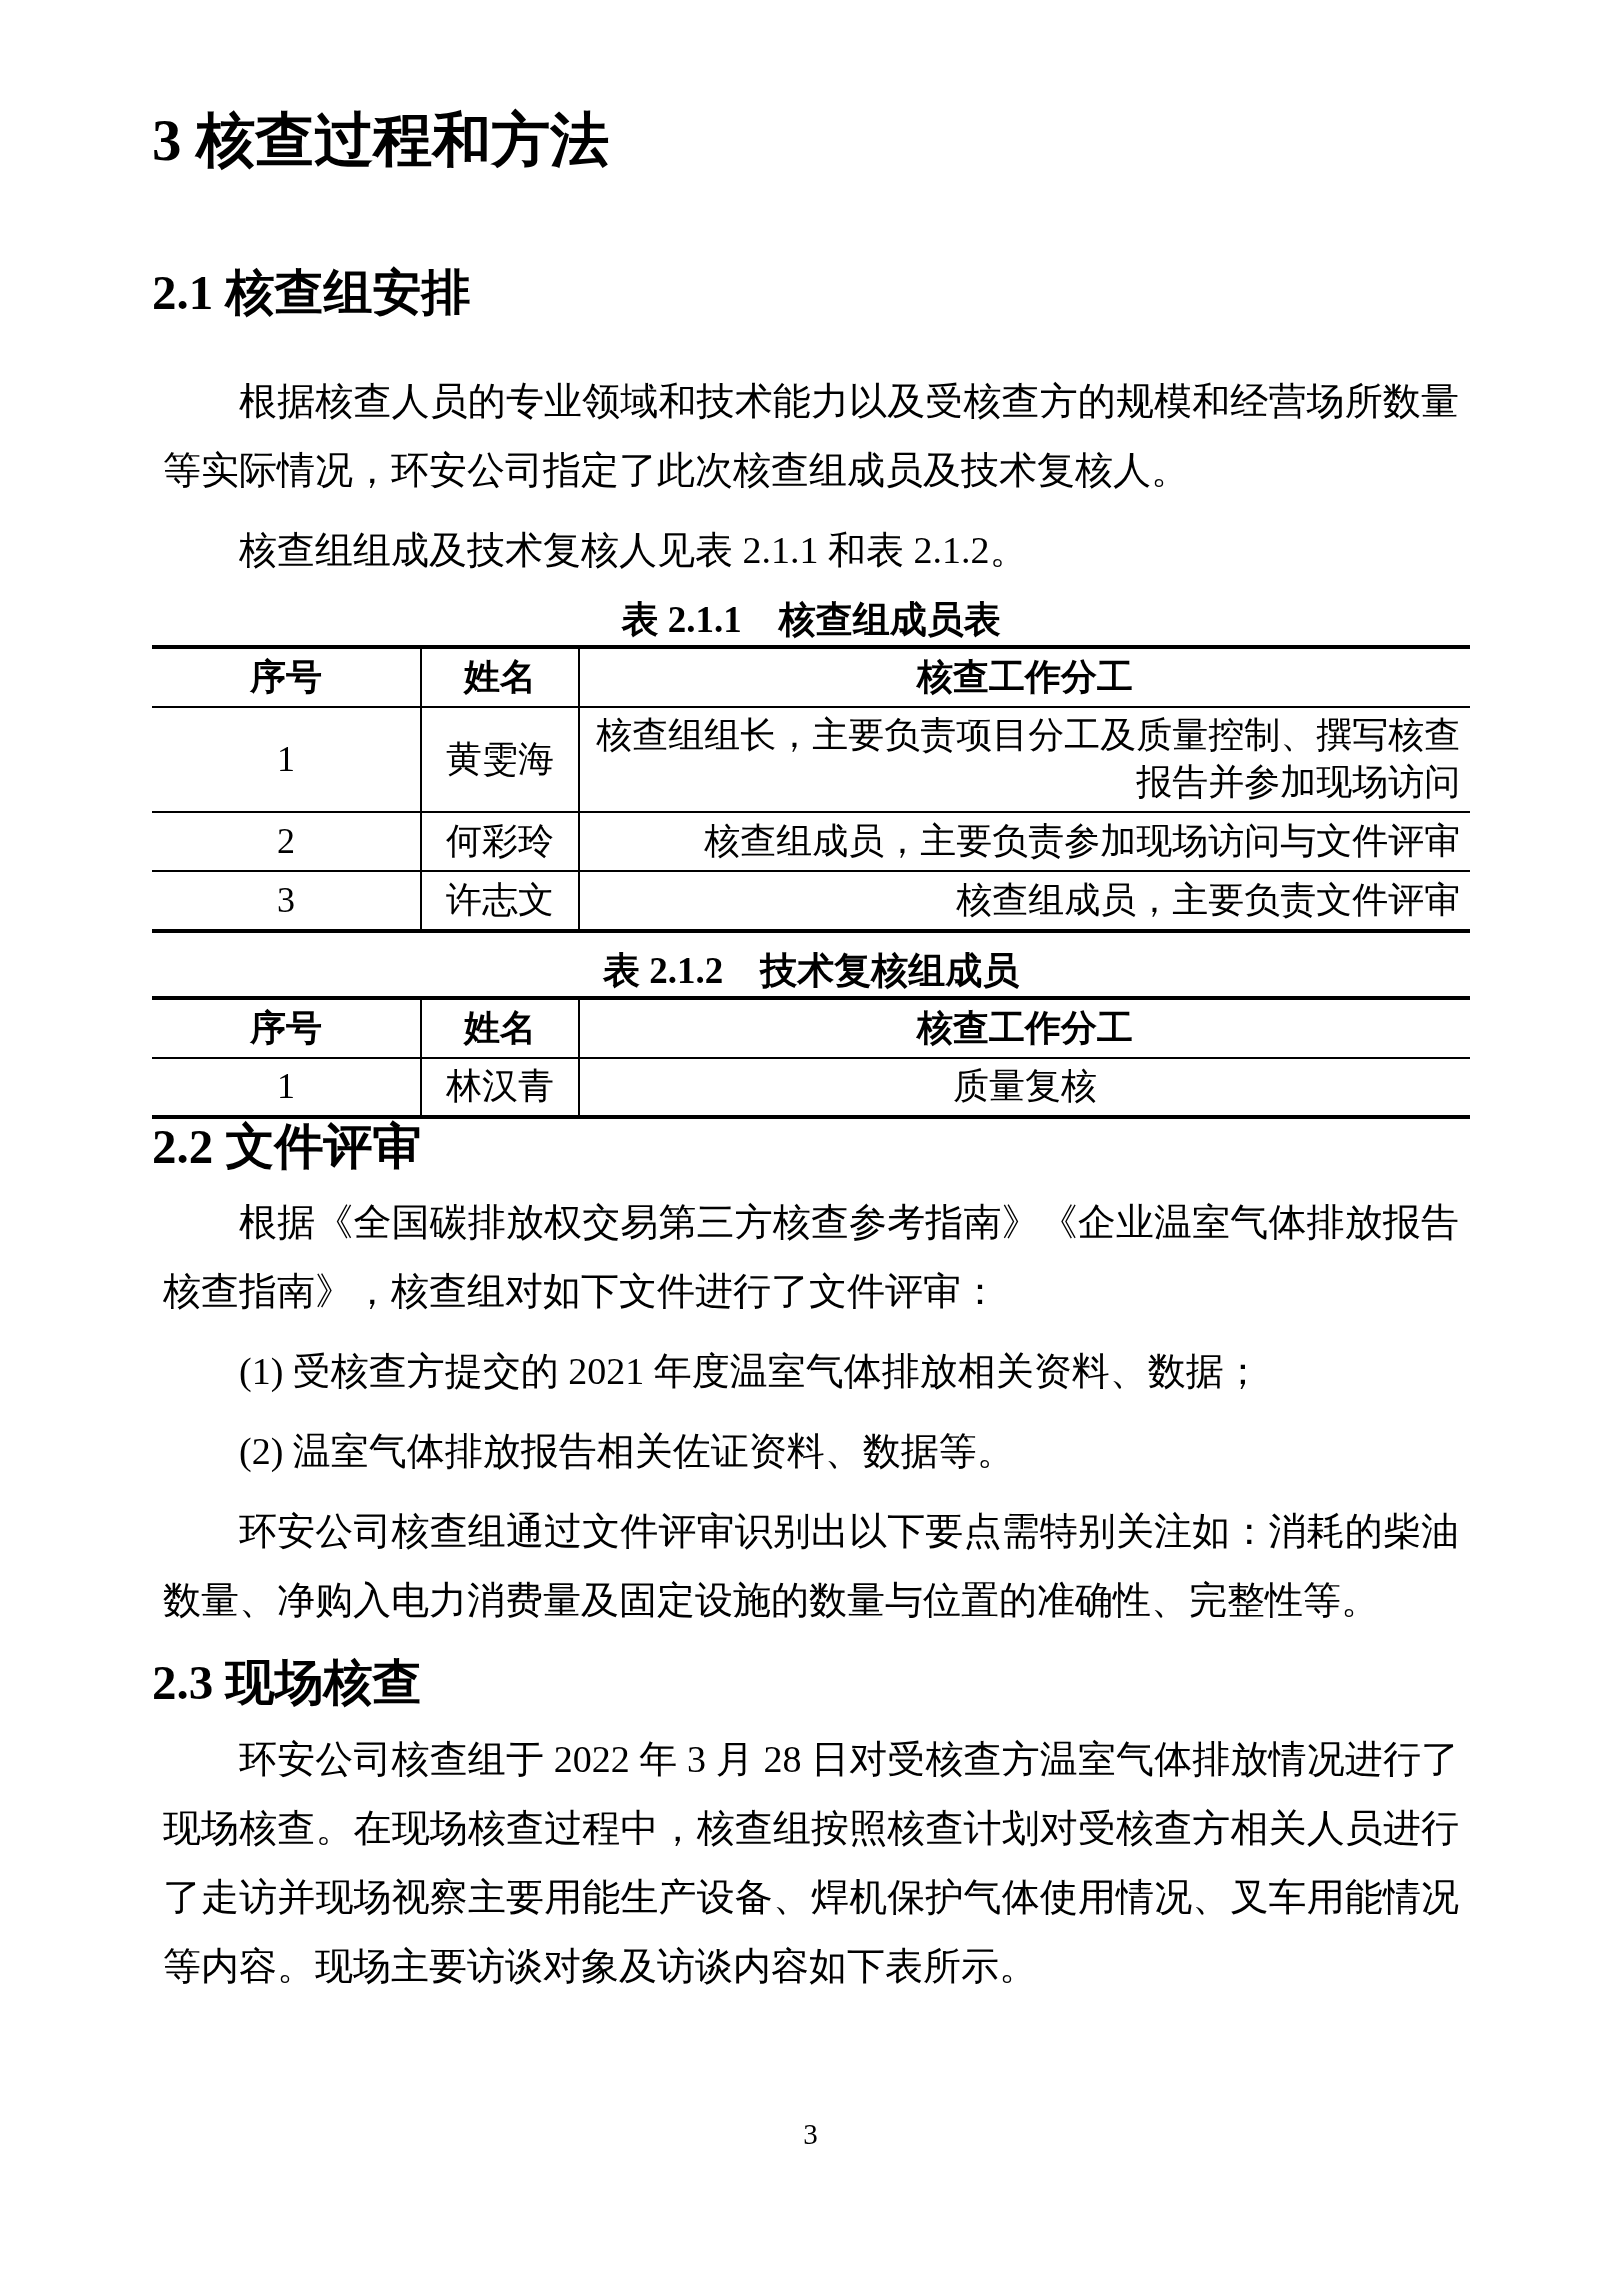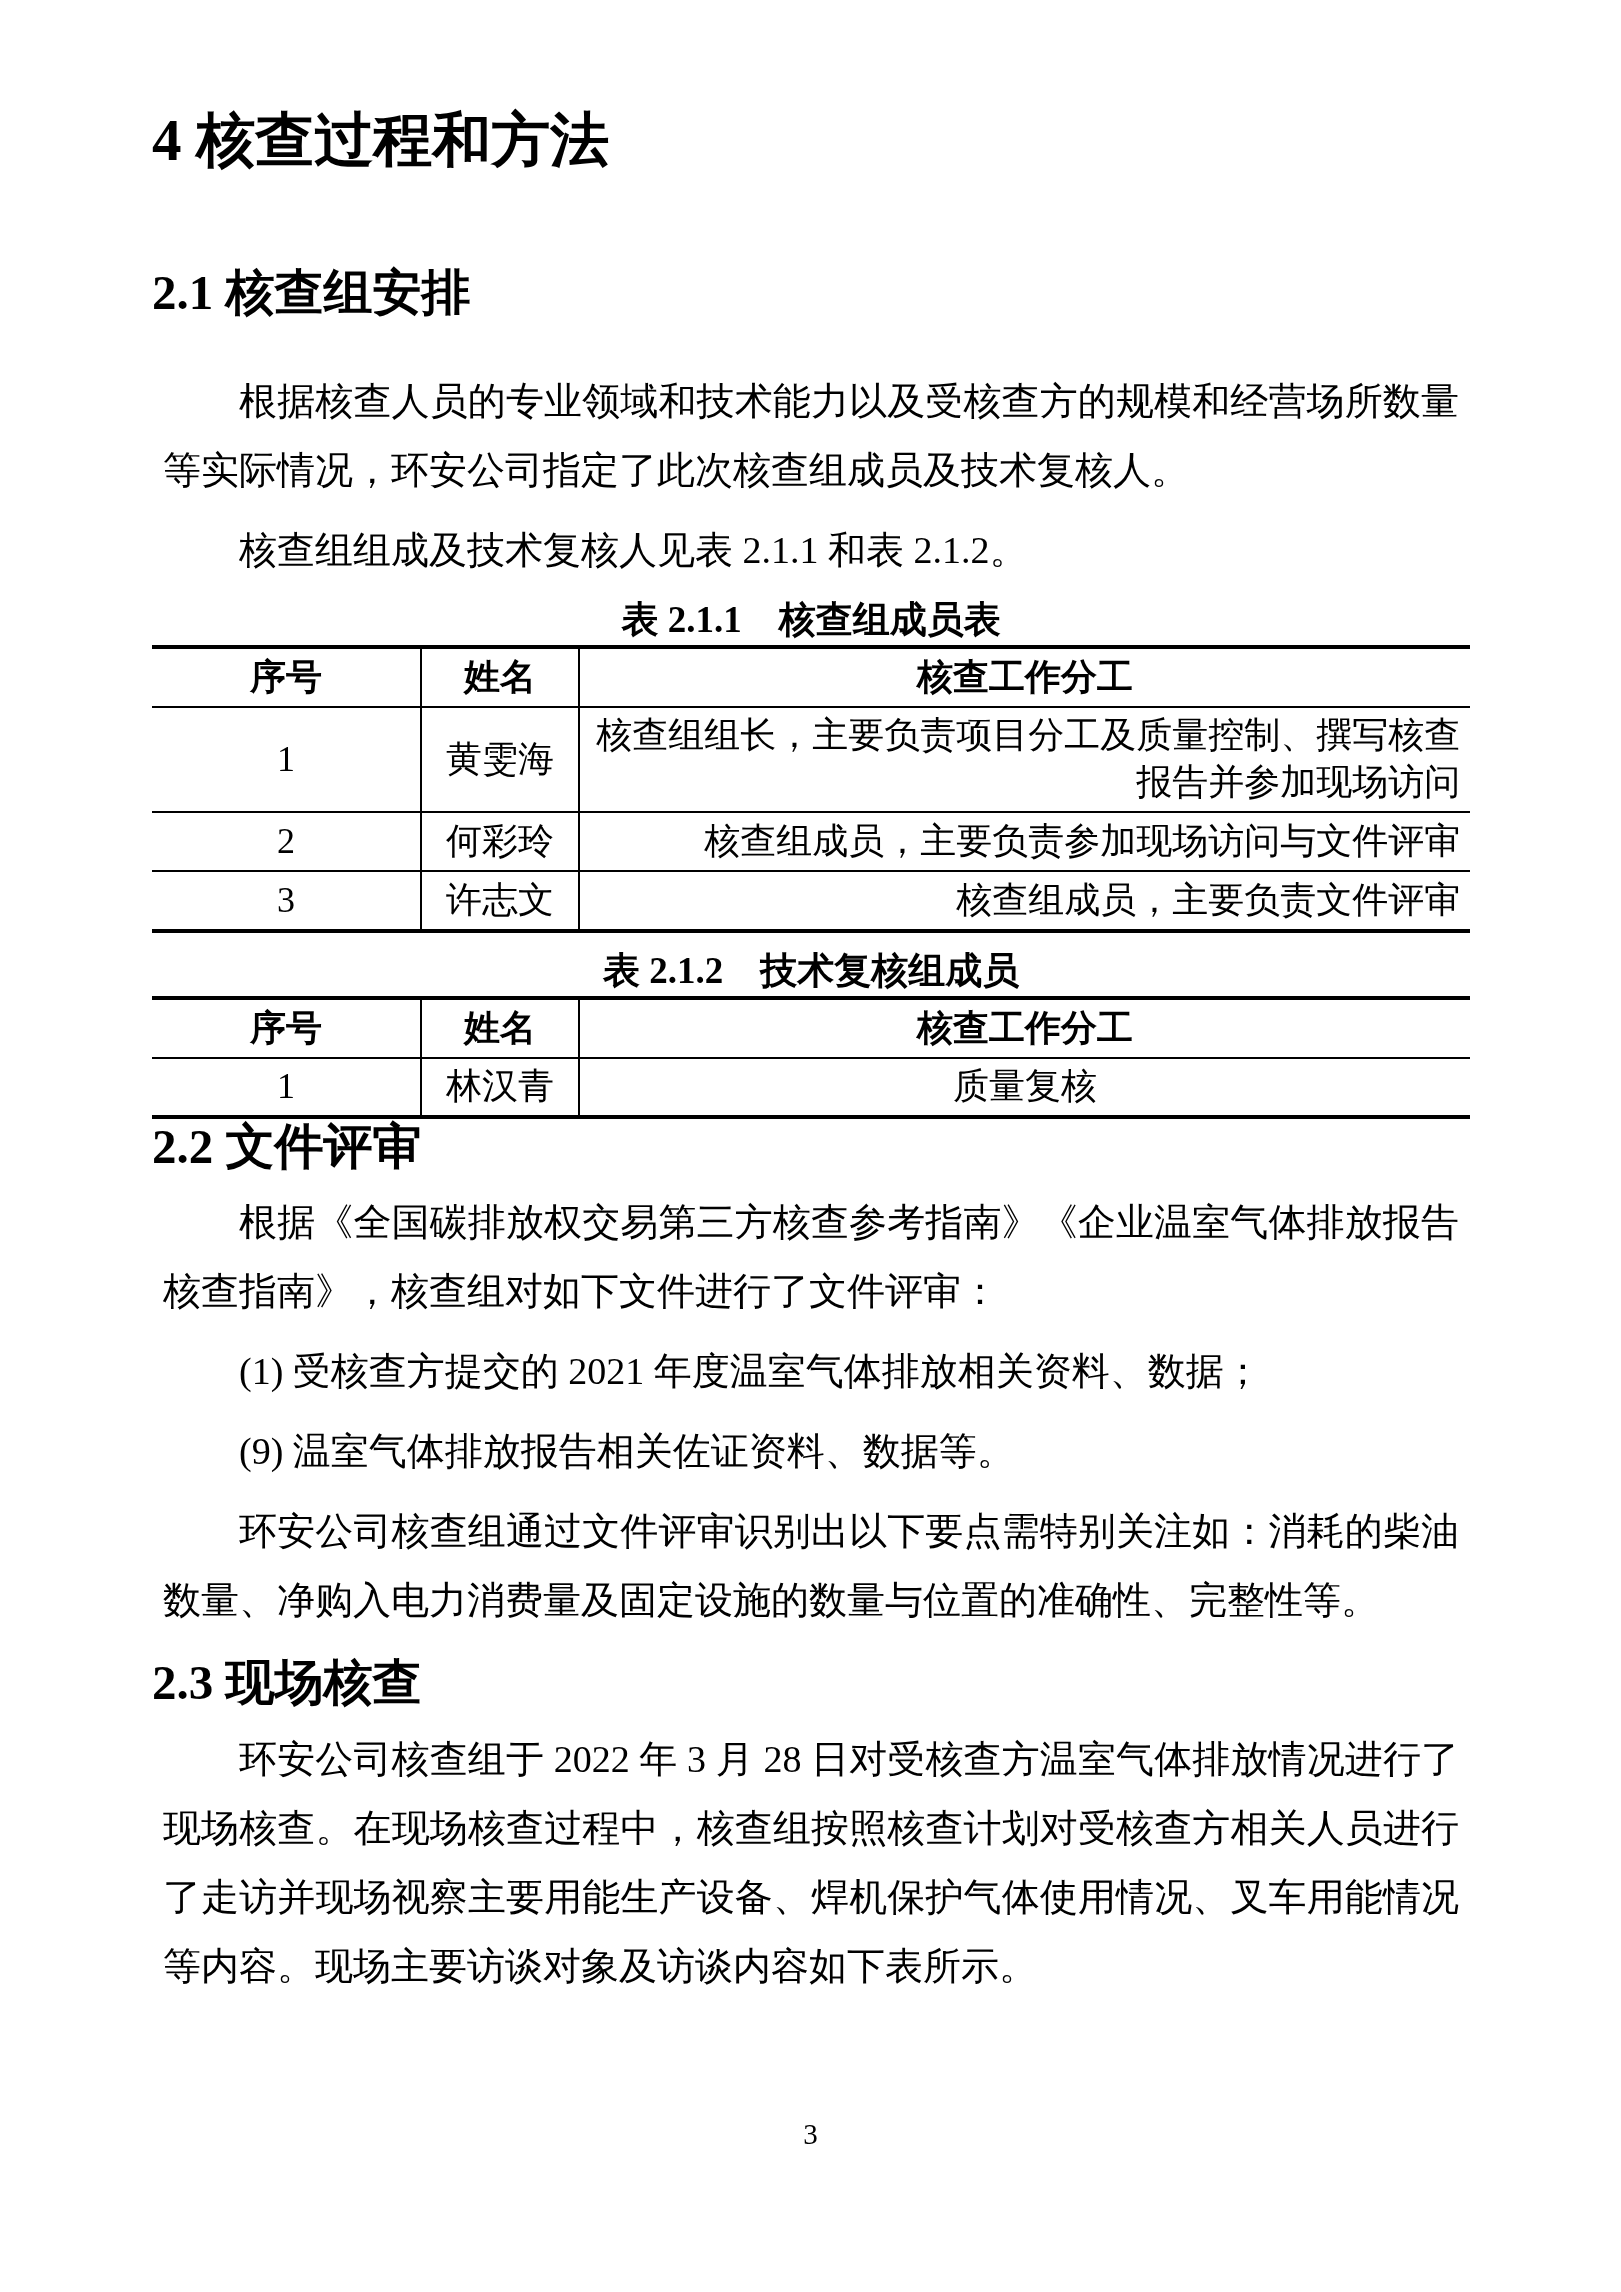--- a/index.html
+++ b/index.html
@@ -57,21 +57,21 @@
     position:absolute;left:0;width:100%;top:2117px;
     text-align:center;font-size:29px;line-height:35px;
   }
 </style>
 </head>
 <body>
 
 <div class="page">
   <div class="content">
 
-    <h1 class="doc-h1">4 核查过程和方法</h1>
+    <h1 class="doc-h1">3 核查过程和方法</h1>
 
     <h2 class="doc-h2 h2-s21">2.1 核查组安排</h2>
 
     <p class="para p-first">根据核查人员的专业领域和技术能力以及受核查方的规模和经营场所数量等实际情况，环安公司指定了此次核查组成员及技术复核人。</p>
 
     <p class="para"><span>核查组组成及技术复核人见</span><b>表 2.1.1</b><span> 和</span><b>表 2.1.2</b><span>。</span></p>
 
     <p class="caption cap1">表 2.1.1　核查组成员表</p>
 
     <table class="doc-table">
@@ -127,21 +127,21 @@
           <td class="v cell-center">林汉青</td>
           <td class="cell-center">质量复核</td>
         </tr>
       </tbody>
     </table>
 
     <h2 class="doc-h2 h2-s22">2.2 文件评审</h2>
 
     <p class="para p-s22">根据《全国碳排放权交易第三方核查参考指南》《企业温室气体排放报告核查指南》，核查组对如下文件进行了文件评审：</p>
     <p class="para">(1) 受核查方提交的 2021 年度温室气体排放相关资料、数据；</p>
-    <p class="para">(9) 温室气体排放报告相关佐证资料、数据等。</p>
+    <p class="para">(2) 温室气体排放报告相关佐证资料、数据等。</p>
     <p class="para">环安公司核查组通过文件评审识别出以下要点需特别关注如：消耗的柴油数量、净购入电力消费量及固定设施的数量与位置的准确性、完整性等。</p>
 
     <h2 class="doc-h2 h2-s23">2.3 现场核查</h2>
 
     <p class="para p-s23">环安公司核查组于 2022 年 3 月 28 日对受核查方温室气体排放情况进行了现场核查。在现场核查过程中，核查组按照核查计划对受核查方相关人员进行了走访并现场视察主要用能生产设备、焊机保护气体使用情况、叉车用能情况等内容。现场主要访谈对象及访谈内容如下表所示。</p>
 
   </div>
 
   <div class="page-number">3</div>
 </div>

